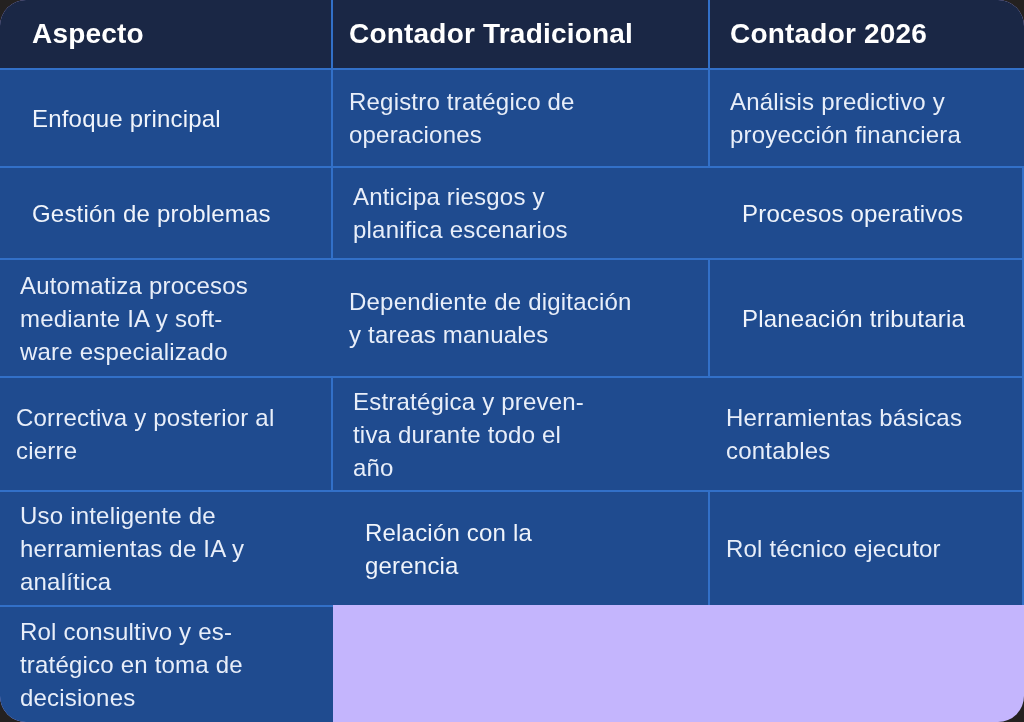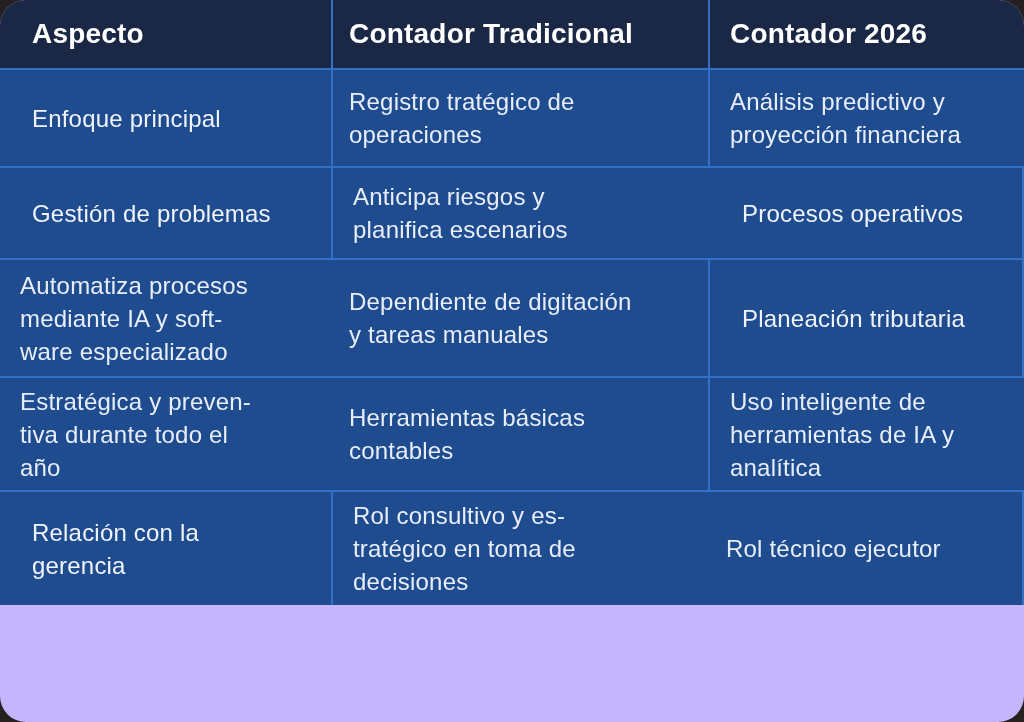--- a/index.html
+++ b/index.html
@@ -70,30 +70,32 @@
 planifica escenarios</div>
 
   <div class="cell col0 aspect-cell">Procesos operativos</div>
   <div class="cell col2 last-col">Automatiza procesos
 mediante IA y soft-
 ware especializado</div>
   <div class="cell col1">Dependiente de digitación
 y tareas manuales</div>
 
   <div class="cell col0 aspect-cell">Planeación tributaria</div>
+  <div class="cell col1">Correctiva y posterior al
+cierre</div>
   <div class="cell col2 last-col">Estratégica y preven-
 tiva durante todo el
 año</div>
 
   <div class="cell col1">Herramientas básicas
 contables</div>
   <div class="cell col2 last-col">Uso inteligente de
 herramientas de IA y
 analítica</div>
 
   <div class="cell col0 aspect-cell">Relación con la
 gerencia</div>
+  <div class="cell col1">Rol técnico ejecutor</div>
   <div class="cell col2 last-col">Rol consultivo y es-
 tratégico en toma de
 decisiones</div>
-  <div class="cell col1">Rol técnico ejecutor</div>
 
 </div>
 
 </body></html>

